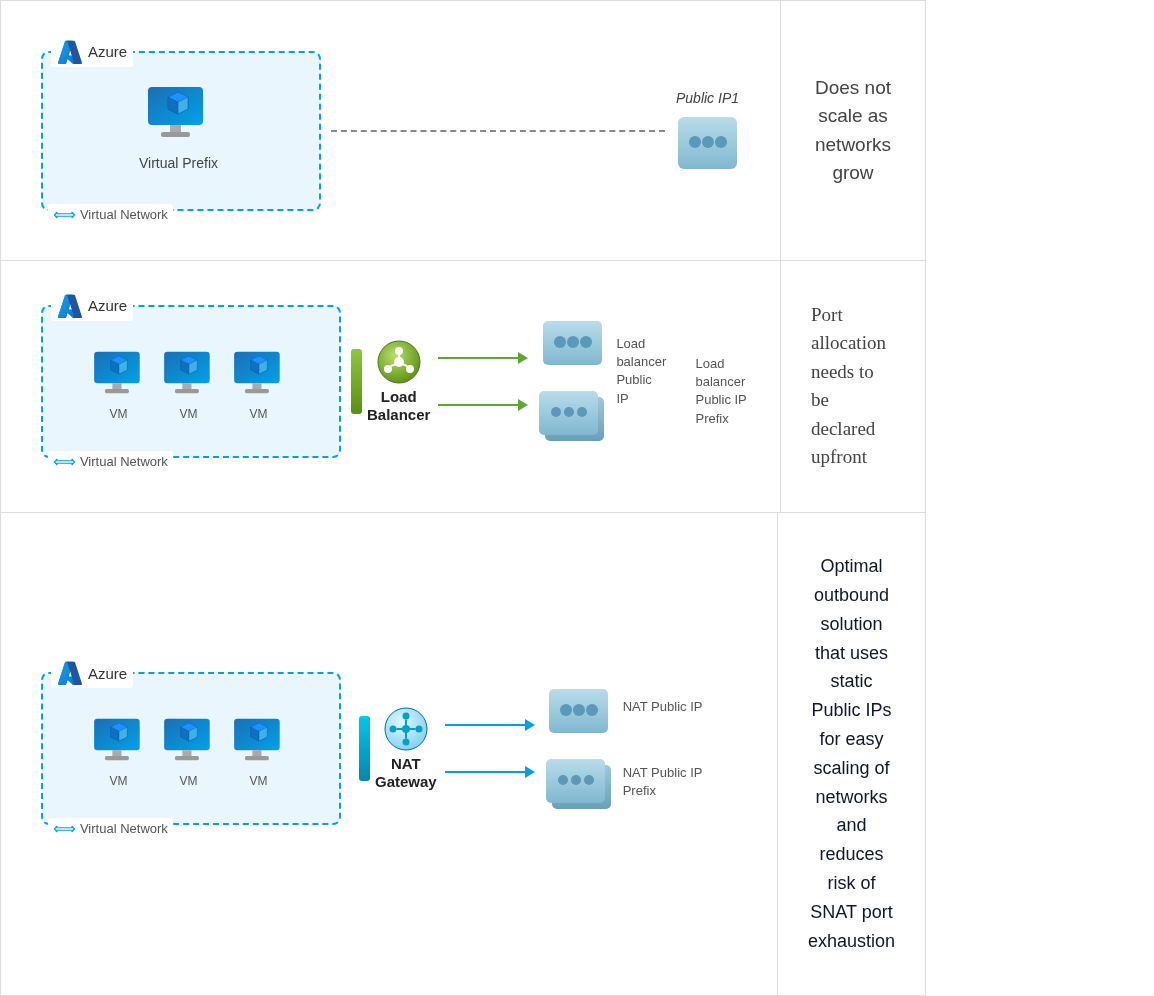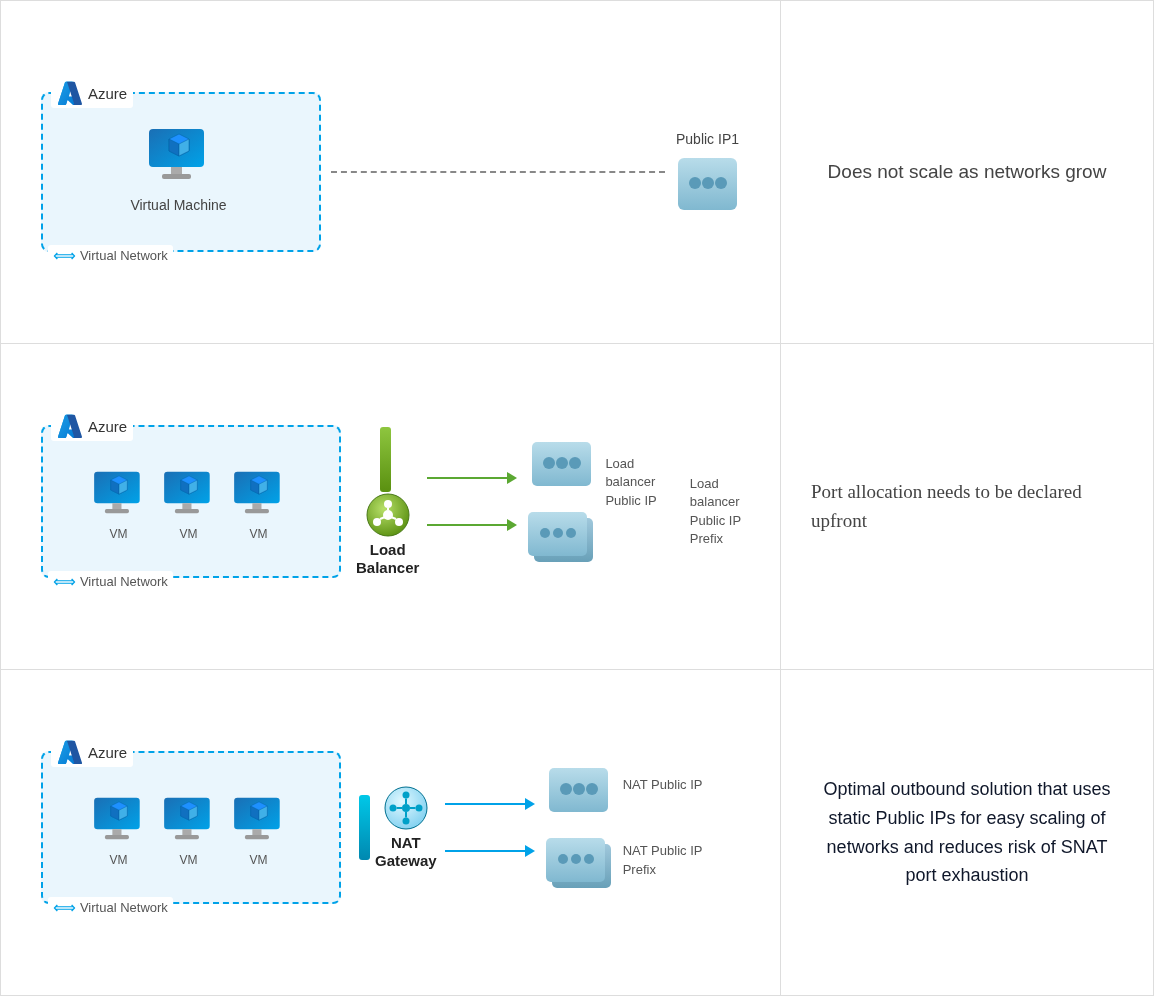--- a/index.html
+++ b/index.html
@@ -7,21 +7,21 @@
       font-family: 'Segoe UI', Arial, sans-serif;
       background: #fff;
       width: 1154px;
       min-height: 996px;
       color: #333;
     }
   </style>
 </head>
 <body>
 
-<div style="width:1154px; min-height:996px; background:#fff; display:flex; flex-direction:column; border:1px solid #ddd;">
+<div style="width:926px; min-height:996px; background:#fff; display:flex; flex-direction:column; border:1px solid #ddd;">
 
   <div style="display:flex; flex:1; border-bottom:1px solid #ddd;">
     <div style="width:780px; border-right:1px solid #ddd; display:flex; align-items:center; padding:30px 40px; position:relative;">
 
       <div style="position:relative; border:2px dashed #00a2e8; border-radius:8px; background:#eaf6fd; padding:30px 25px 35px 20px; display:inline-flex; flex-direction:column; align-items:center; min-width:280px; min-height:160px; justify-content:center;">
 
         <div style="position:absolute; top:-16px; left:8px; display:flex; align-items:center; gap:5px; background:#fff; padding:2px 6px; border-radius:3px;">
 
           <svg width="26" height="26" viewBox="0 0 96 96">
             <defs>
@@ -54,35 +54,35 @@
               </linearGradient>
             </defs>
 
             <polygon points="25,12 35,7 45,12 45,24 35,29 25,24" fill="#1e90ff" stroke="#0060a0" stroke-width="0.5"></polygon>
             <polygon points="25,12 35,17 35,29 25,24" fill="#1070c0" stroke="#0060a0" stroke-width="0.5"></polygon>
             <polygon points="45,12 35,17 35,29 45,24" fill="#40b0e8" stroke="#0060a0" stroke-width="0.5"></polygon>
 
             <rect x="27" y="40" width="11" height="8" fill="#aaa"></rect>
             <rect x="18" y="47" width="29" height="5" rx="2" fill="#999"></rect>
           </svg>
-          <span style="font-size:14px; color:#444;">Virtual Machine</span>
+          <span style="font-size:14px; color:#444;">Virtual Prefix</span>
         </div>
 
         <div style="position:absolute; bottom:-16px; left:5px; display:flex; align-items:center; gap:4px; background:#fff; padding:1px 5px; border-radius:3px; font-size:13px; color:#555;">
           <span style="color:#00a2e8; font-size:16px;">⟺</span>
           <span>Virtual Network</span>
         </div>
       </div>
 
       <div style="flex:1; display:flex; align-items:center; padding:0 10px;">
         <div style="flex:1; border-top:2px dashed #888;"></div>
       </div>
 
       <div style="display:flex; flex-direction:column; align-items:center; gap:8px;">
-        <span style="font-size:14px; color:#444; text-align:center;">Public IP1</span>
+        <span style="font-size:14px; color:#444; text-align:center;font-style:italic;">Public IP1</span>
 
         <svg width="65" height="58" viewBox="0 0 65 58">
           <rect x="3" y="3" width="59" height="52" rx="6" fill="url(#srvgrad1)"></rect>
           <defs>
             <linearGradient id="srvgrad1" x1="0" y1="0" x2="0" y2="1">
               <stop offset="0" stop-color="#b8dcea"></stop>
               <stop offset="1" stop-color="#80b8d0"></stop>
             </linearGradient>
           </defs>
           <circle cx="20" cy="28" r="6" fill="#5a9ab8"></circle>
@@ -174,21 +174,21 @@
             <span style="font-size:12px; color:#555;">VM</span>
           </div>
         </div>
 
         <div style="position:absolute; bottom:-16px; left:5px; display:flex; align-items:center; gap:4px; background:#fff; padding:1px 5px; border-radius:3px; font-size:13px; color:#555;">
           <span style="color:#00a2e8; font-size:16px;">⟺</span>
           <span>Virtual Network</span>
         </div>
       </div>
 
-      <div style="display:flex; align-items:center; margin-left:10px;flex-direction:column;">
+      <div style="display:flex; align-items:center; margin-left:10px;">
 
         <div style="width:11px; height:65px; background:linear-gradient(to bottom, #8ec63f, #5a9010); border-radius:3px;"></div>
 
         <div style="display:flex; flex-direction:column; align-items:center; margin-left:5px;">
           <svg width="46" height="46" viewBox="0 0 46 46">
             <circle cx="23" cy="23" r="21" fill="url(#lbgrad)" stroke="#4a7a18" stroke-width="1"></circle>
             <defs>
               <radialGradient id="lbgrad" cx="0.4" cy="0.35" r="0.7">
                 <stop offset="0" stop-color="#b8e06a"></stop>
                 <stop offset="1" stop-color="#5a9010"></stop>

